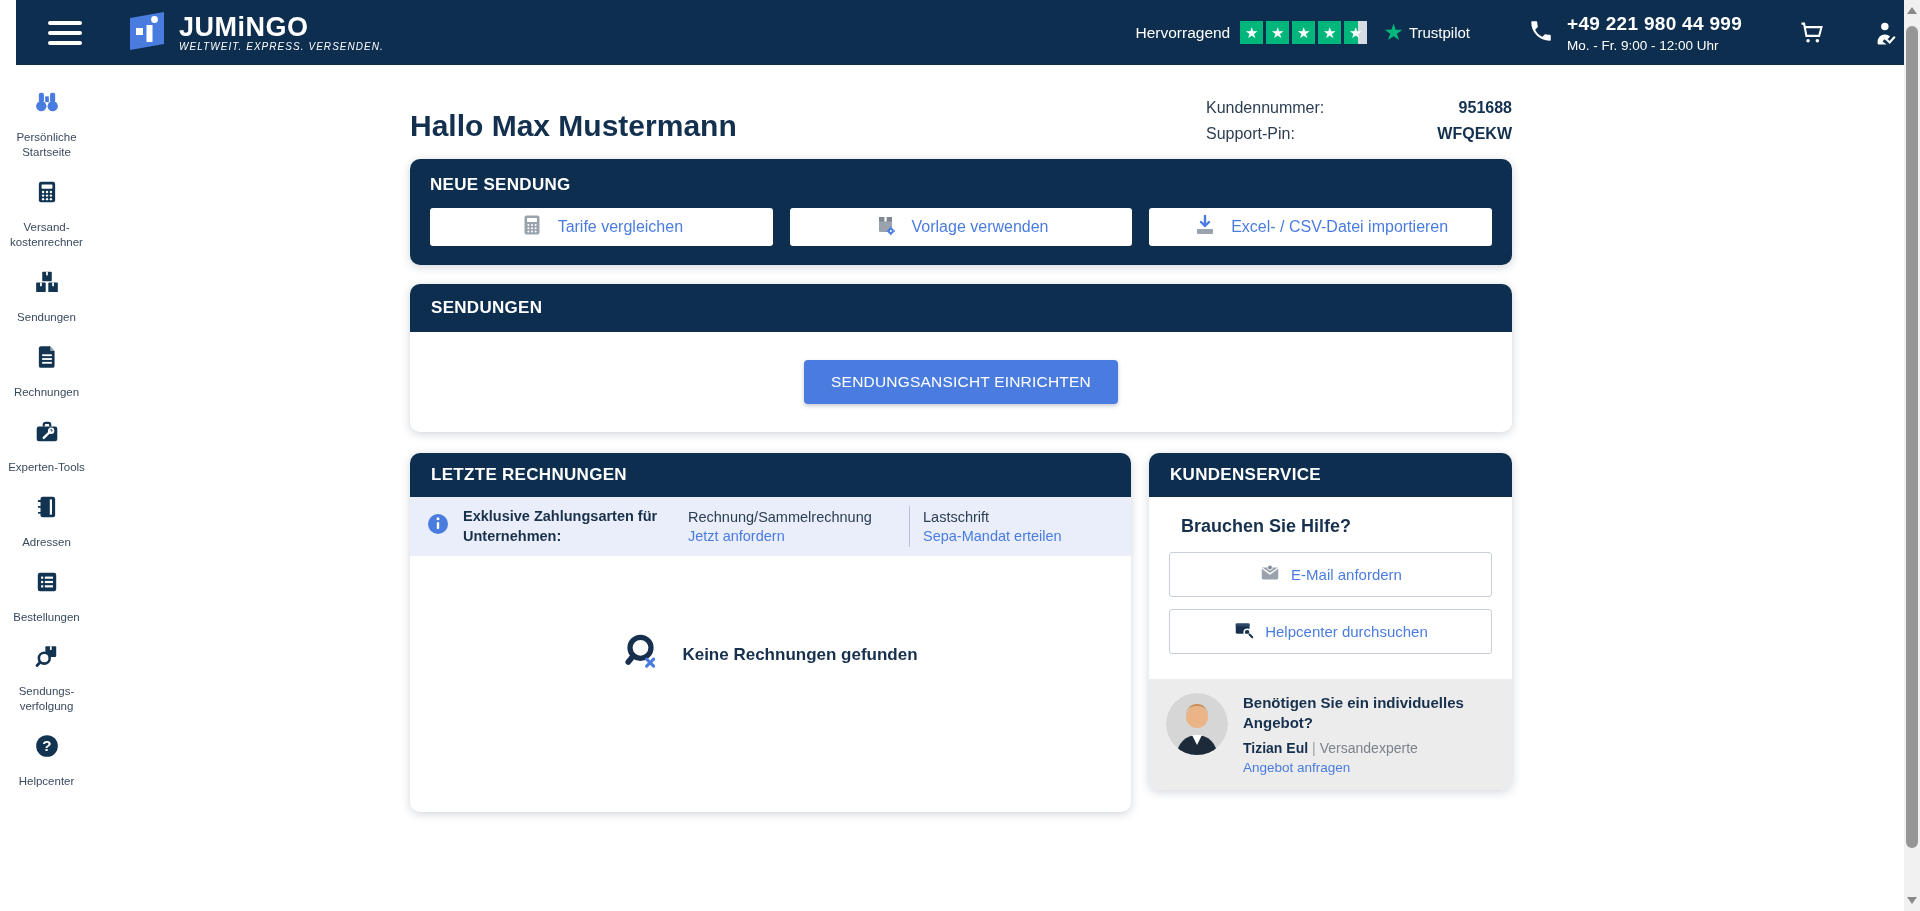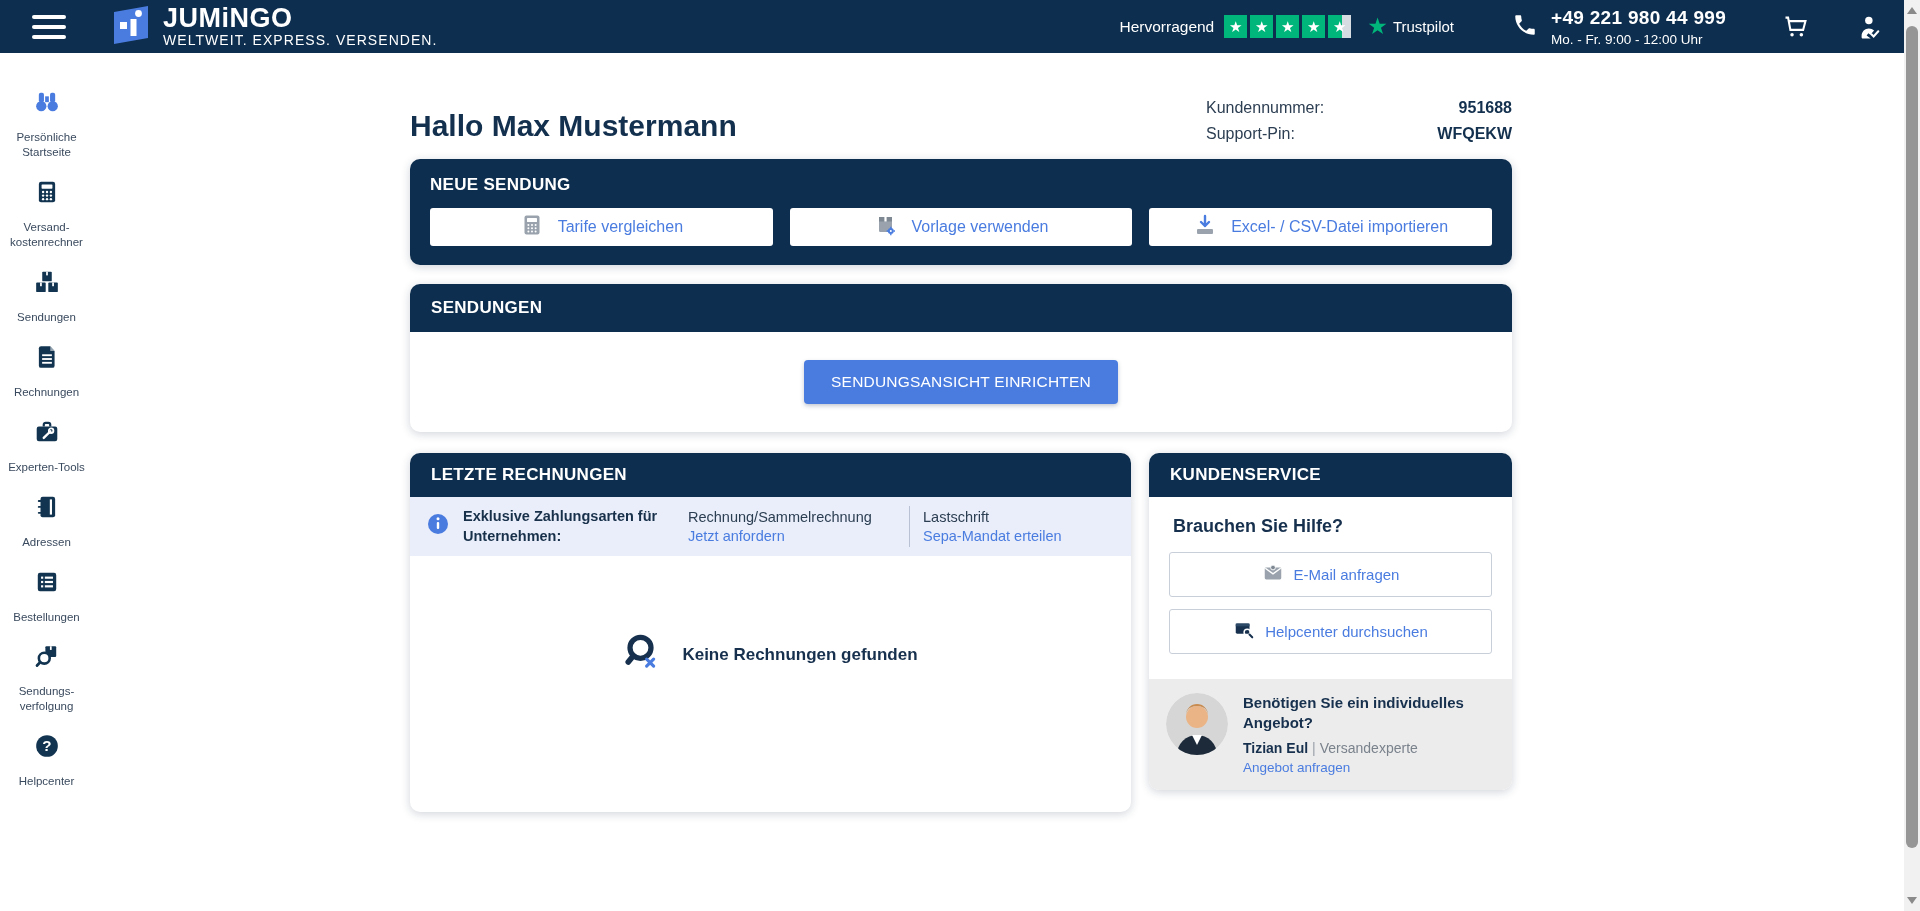--- a/index.html
+++ b/index.html
@@ -7,27 +7,27 @@
     --accent:#4a7ce0;
     --green:#00b67a;
   }
   *{box-sizing:border-box;}
   html,body{margin:0;padding:0;}
   body{
     width:1920px;height:911px;position:relative;overflow:hidden;
     background:#fff;font-family:"Liberation Sans","DejaVu Sans",sans-serif;color:#16304d;
   }
   
-  .topbar{position:absolute;top:0;left:0;width:1904px;height:53px;background:var(--navy);
+  .topbar{position:absolute;top:0;left:16px;width:1904px;height:65px;background:var(--navy);
     display:flex;align-items:center;}
   .hamburger{margin-left:32px;width:34px;cursor:pointer;background:none;border:none;padding:0;}
   .hamburger span{display:block;width:34px;height:4px;background:#fff;border-radius:2px;margin:6px 0;}
   .logo{display:flex;align-items:center;gap:11px;margin-left:44px;cursor:pointer;}
   .logo-text .name{color:#fff;font-size:27px;font-weight:bold;letter-spacing:.5px;line-height:1;}
-  .logo-text .tagline{color:#fff;font-size:14px;letter-spacing:1.05px;margin-top:0;}
+  .logo-text .tagline{color:#fff;font-size:10px;letter-spacing:1.05px;margin-top:0;font-style:italic;}
   .right-group{margin-left:auto;display:flex;align-items:center;margin-right:20px;}
   .trust{display:flex;align-items:center;gap:10px;cursor:pointer;}
   .trust-label{color:#fff;font-size:15.5px;}
   .trust-stars{display:flex;gap:3px;}
   .star-box{width:23px;height:23px;background:var(--green);color:#fff;display:flex;
     align-items:center;justify-content:center;font-size:15px;line-height:1;}
   .trust-brand{display:flex;align-items:center;gap:5px;margin-left:6px;}
   .tp-star{color:var(--green);font-size:23px;line-height:1;}
   .tp-name{color:#fff;font-size:15px;}
   .phone{display:flex;align-items:center;gap:13px;margin-left:58px;cursor:pointer;}
@@ -71,21 +71,21 @@
   .info-row{background:#e9eefa;display:flex;align-items:center;padding:9px 16px;gap:13px;min-height:54px;}
   .info-label{font-weight:bold;color:#18304a;font-size:14.5px;width:212px;line-height:1.4;}
   .info-col{display:flex;flex-direction:column;gap:3px;font-size:14.5px;color:#2c3e52;}
   .info-col1{width:208px;}
   .link{color:var(--accent);cursor:pointer;}
   .info-div{width:1px;align-self:stretch;background:#b9c2d4;}
   .rech-body{height:256px;display:flex;align-items:center;justify-content:center;gap:17px;padding-bottom:58px;}
   .empty-text{font-size:17px;font-weight:bold;color:#16304d;}
   .ks-card{width:363px;background:#fff;overflow:hidden;}
   .ks-body{padding:17px 20px 13px;}
-  .ks-heading{font-size:18px;font-weight:bold;color:#16304d;margin:2px 4px 15px;}
+  .ks-heading{font-size:18px;font-weight:bold;color:#16304d;margin:2px 12px 15px;}
   .outline-btn{width:100%;height:45px;background:#fff;border:1px solid #c8cfd9;border-radius:3px;
     display:flex;align-items:center;justify-content:center;gap:10px;font-size:15px;
     color:var(--accent);cursor:pointer;margin-bottom:12px;font-family:inherit;}
   .expert{background:#ececec;padding:14px 17px 15px;display:flex;gap:15px;}
   .avatar{width:62px;height:62px;border-radius:50%;flex:none;overflow:hidden;}
   .exp-q{font-size:15px;font-weight:bold;color:#16304d;line-height:1.3;}
   .exp-name-row{margin-top:8px;font-size:14px;color:#7a828c;}
   .exp-name{font-weight:bold;color:#16304d;}
   .exp-sep{color:#9aa1aa;margin:0 4px;}
   .exp-link{font-size:13.5px;margin-top:4px;}
@@ -415,21 +415,21 @@
       <div class="ks-body">
         <div class="ks-heading">Brauchen Sie Hilfe?</div>
         <button class="outline-btn">
           <span>
             <svg width="22" height="22" viewBox="0 0 24 24">
               <rect x="3" y="6" width="18" height="13" rx="1.5" fill="#9aa3ad"></rect>
               <path d="M3.6 6.8 12 13l8.4-6.2" fill="none" stroke="#fff" stroke-width="1.5"></path>
               <circle cx="12" cy="6" r="2.6" fill="#7d8893" stroke="#fff" stroke-width="1"></circle>
             </svg>
           </span>
-          <span>E-Mail anfragen</span>
+          <span>E-Mail anfordern</span>
         </button>
         <button class="outline-btn">
           <span>
             <svg width="22" height="22" viewBox="0 0 24 24">
               <rect x="3" y="5" width="15" height="11" rx="1.5" fill="#16304d"></rect>
               <rect x="3" y="5" width="15" height="3" fill="#2c4a68"></rect>
               <circle cx="15.5" cy="14.5" r="3.4" fill="none" stroke="#fff" stroke-width="1.6"></circle>
               <path d="M18 17l3 3" stroke="#16304d" stroke-width="2.2" stroke-linecap="round"></path>
             </svg>
           </span>

